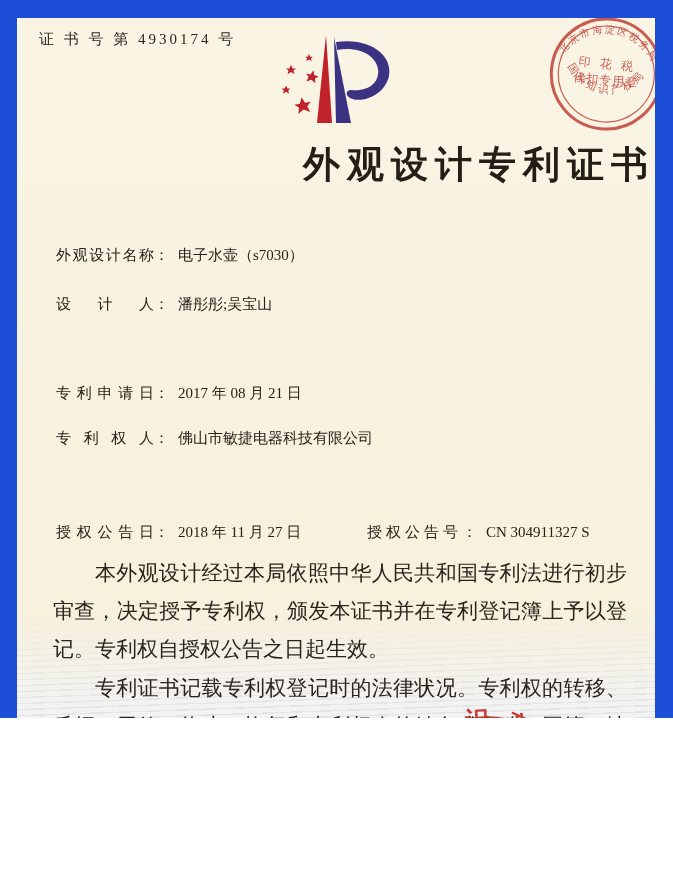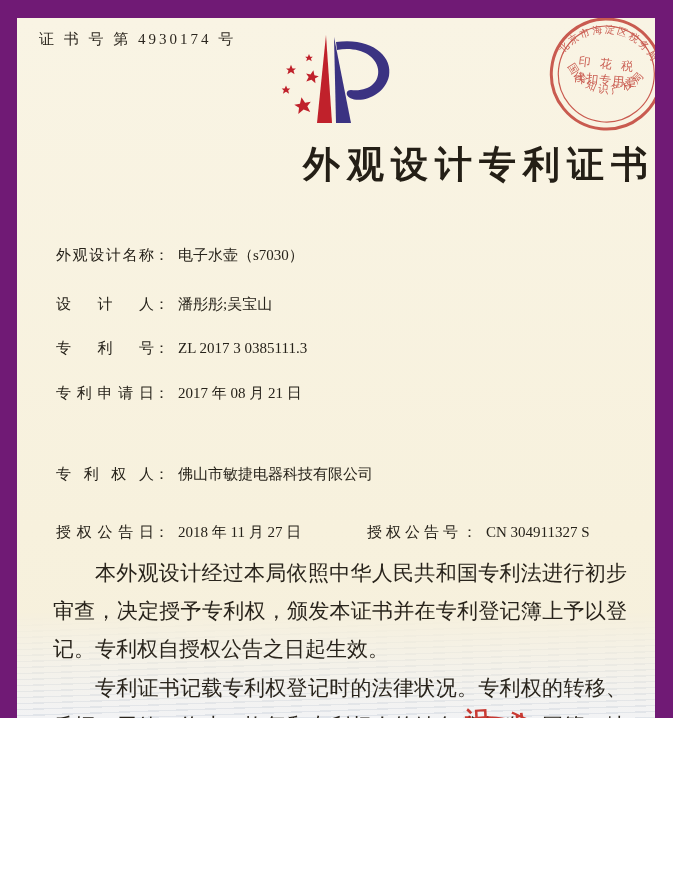--- a/index.html
+++ b/index.html
@@ -1,18 +1,18 @@
 <!DOCTYPE html>
 <html><head>
 <meta charset="utf-8">
 <style>
   html,body{margin:0;padding:0;}
   .page{
     position:relative; width:673px; height:718px;
-    background:#701a75;
+    background:#1d4ed8;
     font-family:"Liberation Serif","DejaVu Serif",serif;
     overflow:hidden;
   }
   .paper{
     position:absolute; left:17px; top:18px; width:638px; height:849px;
     background:linear-gradient(180deg,#f9f4e4 0%,#f7f1dd 60%,#f5efdc 100%);
     overflow:hidden;
   }
   
   .waves{
@@ -37,21 +37,21 @@
     position:absolute; left:39px; font-size:15px; color:#26221a;
     z-index:1; white-space:nowrap;
   }
   .field-label{
     display:inline-block; width:98px; text-align:justify; text-align-last:justify;
     font-weight:500;
   }
   .field-colon{ margin-right:9px; }
   .addr-lines{ display:inline-block; vertical-align:top; white-space:normal; width:450px; line-height:24px;}
   .row-name{ top:228px; } .row-designer{ top:277px; } .row-patno{ top:321px; }
-  .row-filing{ top:366px; } .row-patentee{ top:411px;margin-top:36px; } .row-address{ top:455px; }
+  .row-filing{ top:366px; } .row-patentee{ top:411px; } .row-address{ top:455px; }
   .row-grantdate{ top:505px; } .row-grantno{ top:505px; left:350px; }
   .body-text{
     position:absolute; left:36px; top:536px; width:574px;
     font-size:21px; line-height:1.82; color:#29241c; z-index:1; text-align:justify;
   }
   .body-text p{ margin:0; text-indent:2em; }
   .barcode{
     position:absolute; left:40px; top:722px; width:192px; height:16px; z-index:1;
     background:repeating-linear-gradient(90deg,
       #1c1c1c 0 2px, transparent 2px 3px,
@@ -121,23 +121,20 @@
         <text x="66" y="54" text-anchor="middle" font-size="12" letter-spacing="3">印 花 税</text>
         <text x="66" y="70" text-anchor="middle" font-size="12" letter-spacing="1">代扣专用章</text>
       </g>
     </svg>
 
     <div class="field-row row-name">
       <span class="field-label">外观设计名称</span><span class="field-colon">：</span><span>电子水壶（s7030）</span>
     </div>
     <div class="field-row row-designer">
       <span class="field-label">设计人</span><span class="field-colon">：</span><span>潘彤彤;吴宝山</span>
-    </div>
-    <div class="field-row row-patno">
-      <span class="field-label">专利号</span><span class="field-colon">：</span><span>ZL 2017 3 0385111.3</span>
     </div>
     <div class="field-row row-filing">
       <span class="field-label">专利申请日</span><span class="field-colon">：</span><span>2017 年 08 月 21 日</span>
     </div>
     <div class="field-row row-patentee">
       <span class="field-label">专利权人</span><span class="field-colon">：</span><span>佛山市敏捷电器科技有限公司</span>
     </div>
     <div class="field-row row-grantdate">
       <span class="field-label">授权公告日</span><span class="field-colon">：</span><span>2018 年 11 月 27 日</span>
     </div>

